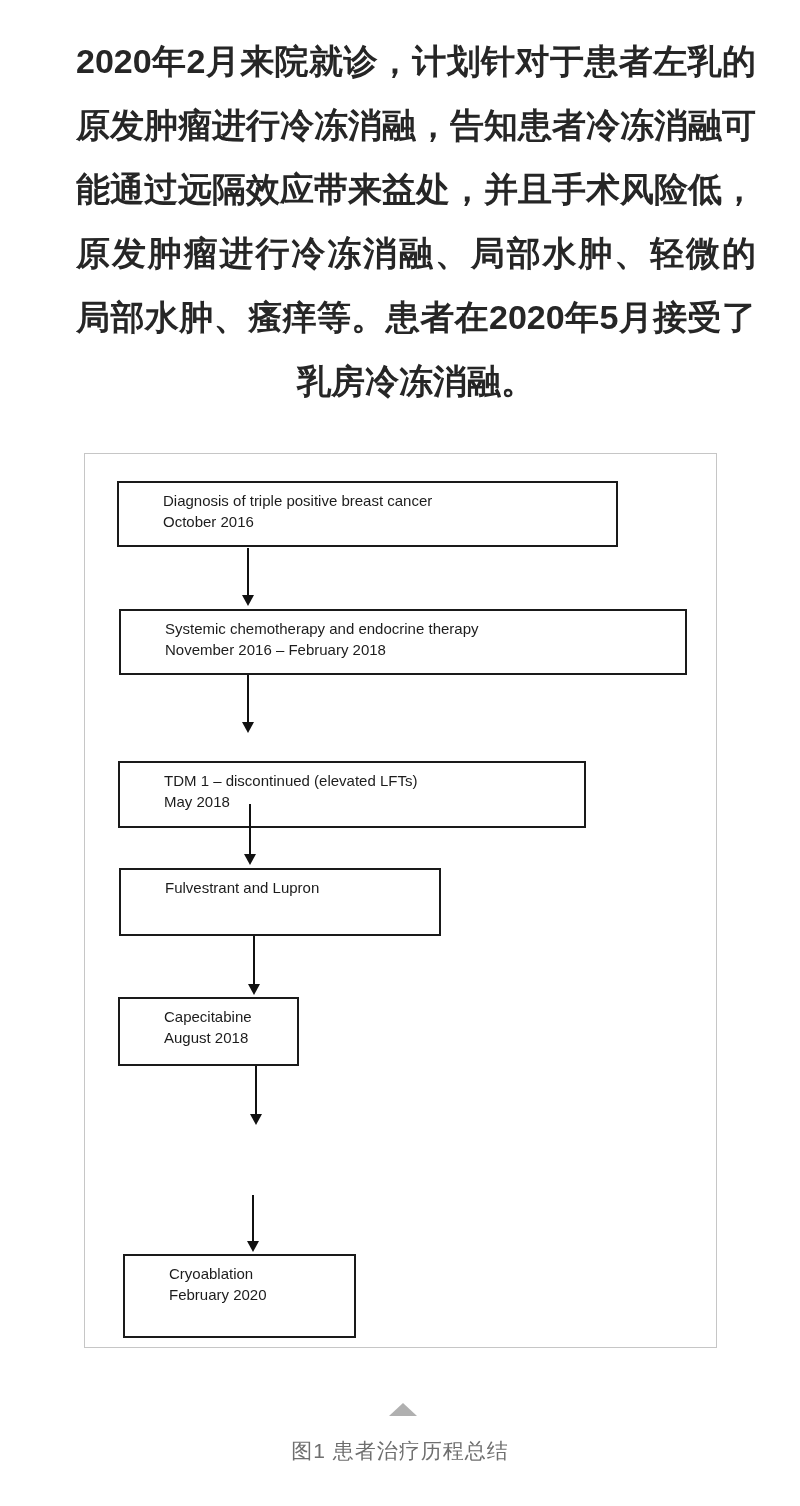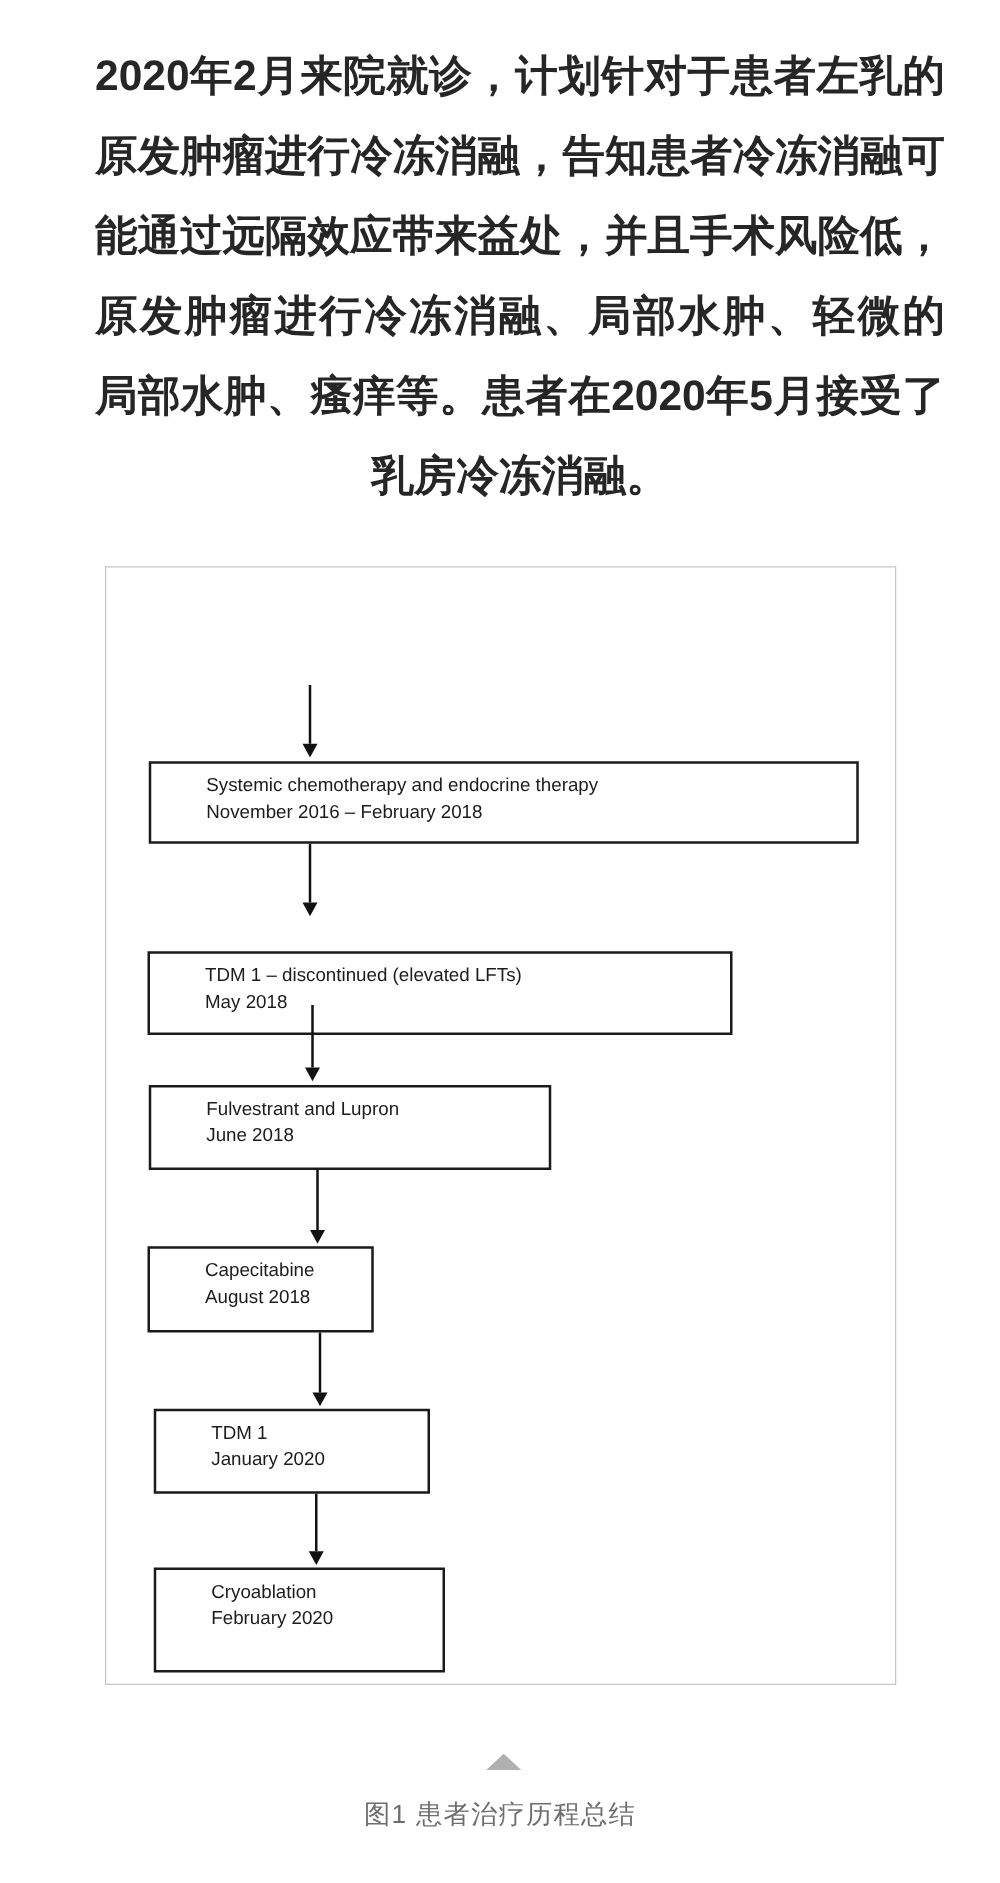--- a/index.html
+++ b/index.html
@@ -120,20 +120,24 @@
     <div class="pline j">2020年2月来院就诊，计划针对于患者左乳的</div>
     <div class="pline j">原发肿瘤进行冷冻消融，告知患者冷冻消融可</div>
     <div class="pline j">能通过远隔效应带来益处，并且手术风险低，</div>
     <div class="pline j">原发肿瘤进行冷冻消融、局部水肿、轻微的</div>
     <div class="pline j">局部水肿、瘙痒等。患者在2020年5月接受了</div>
     <div class="pline last">乳房冷冻消融。</div>
   </div>
 
   <div class="figure">
 
+    <div class="fbox b1">
+      <div>Diagnosis of triple positive breast cancer</div>
+      <div>October 2016</div>
+    </div>
     <div class="arrow a1">
         <span class="al"></span>
         <span class="ah"></span>
       </div>
 
     <div class="fbox b2">
       <div>Systemic chemotherapy and endocrine therapy</div>
       <div>November 2016 – February 2018</div>
     </div>
     <div class="arrow a2">
@@ -145,40 +149,35 @@
       <div>TDM 1 – discontinued (elevated LFTs)</div>
       <div>May 2018</div>
     </div>
     <div class="arrow a3">
         <span class="al"></span>
         <span class="ah"></span>
       </div>
 
     <div class="fbox b4">
       <div>Fulvestrant and Lupron</div>
-      <div>June 2018</div>
     </div>
     <div class="arrow a4">
         <span class="al"></span>
         <span class="ah"></span>
       </div>
 
     <div class="fbox b5">
       <div>Capecitabine</div>
       <div>August 2018</div>
     </div>
     <div class="arrow a5">
         <span class="al"></span>
         <span class="ah"></span>
       </div>
 
-    <div class="fbox b6">
-      <div>TDM 1</div>
-      <div>January 2020</div>
-    </div>
     <div class="arrow a6">
         <span class="al"></span>
         <span class="ah"></span>
       </div>
 
     <div class="fbox b7">
       <div>Cryoablation</div>
       <div>February 2020</div>
     </div>
 

